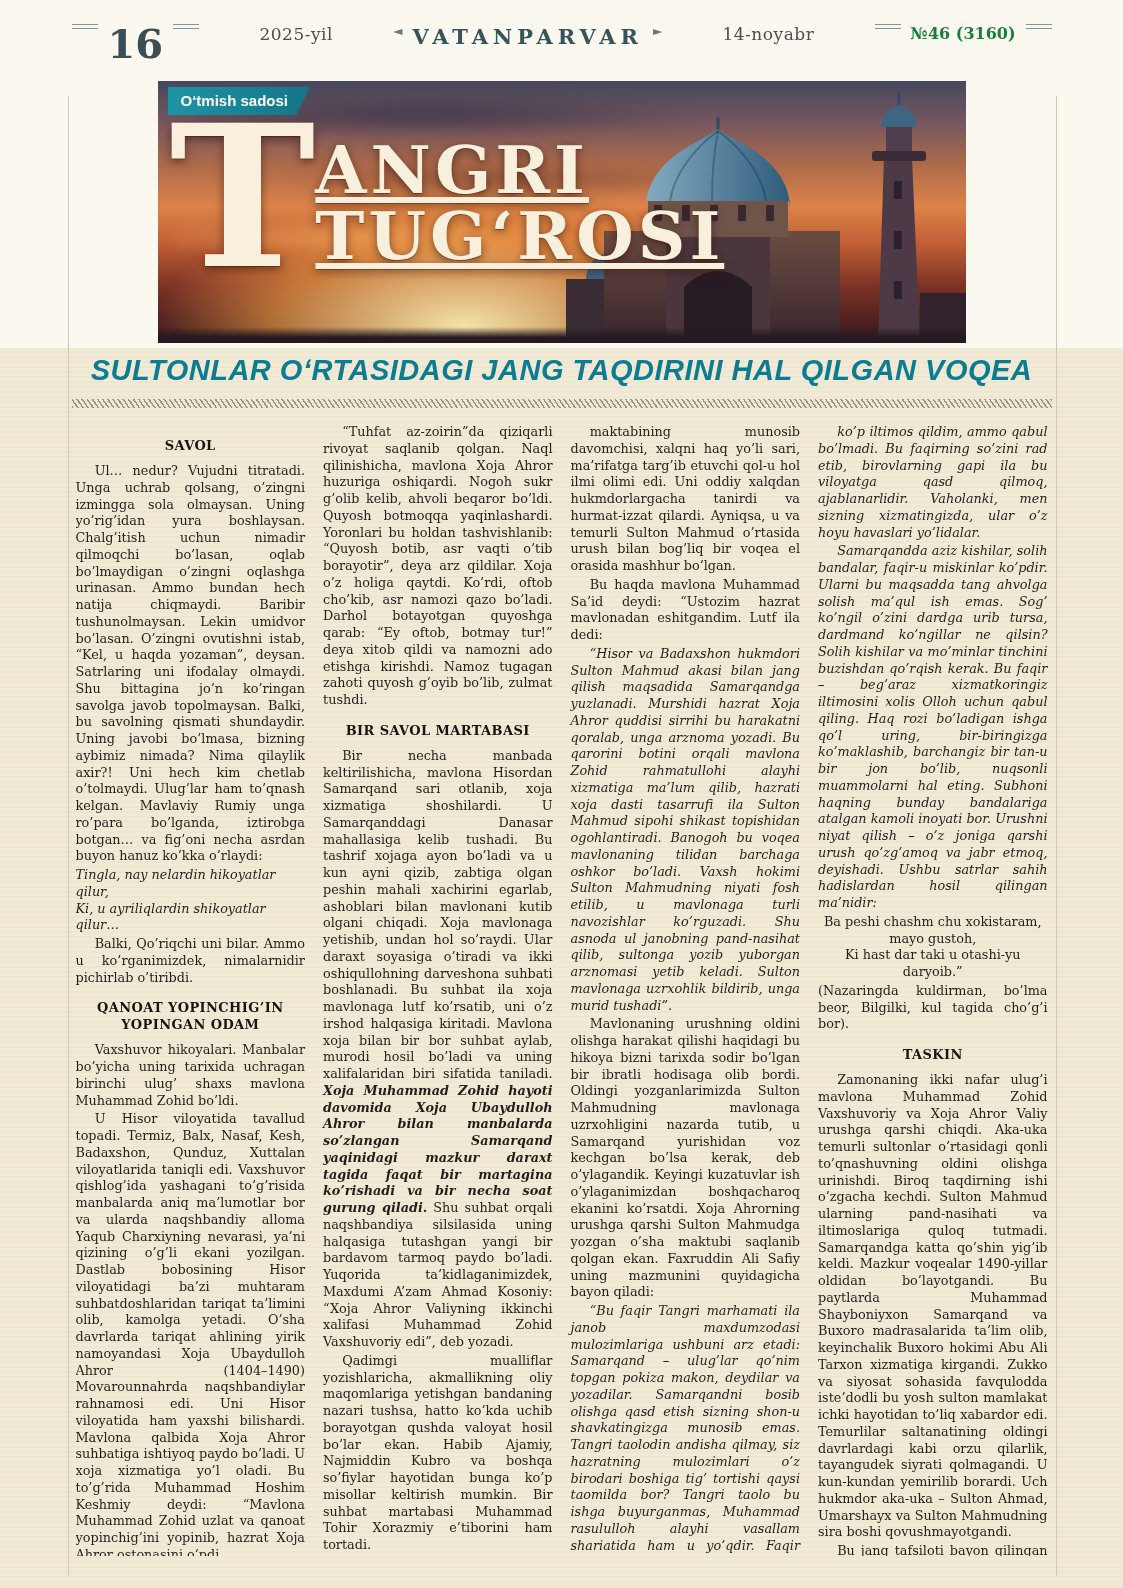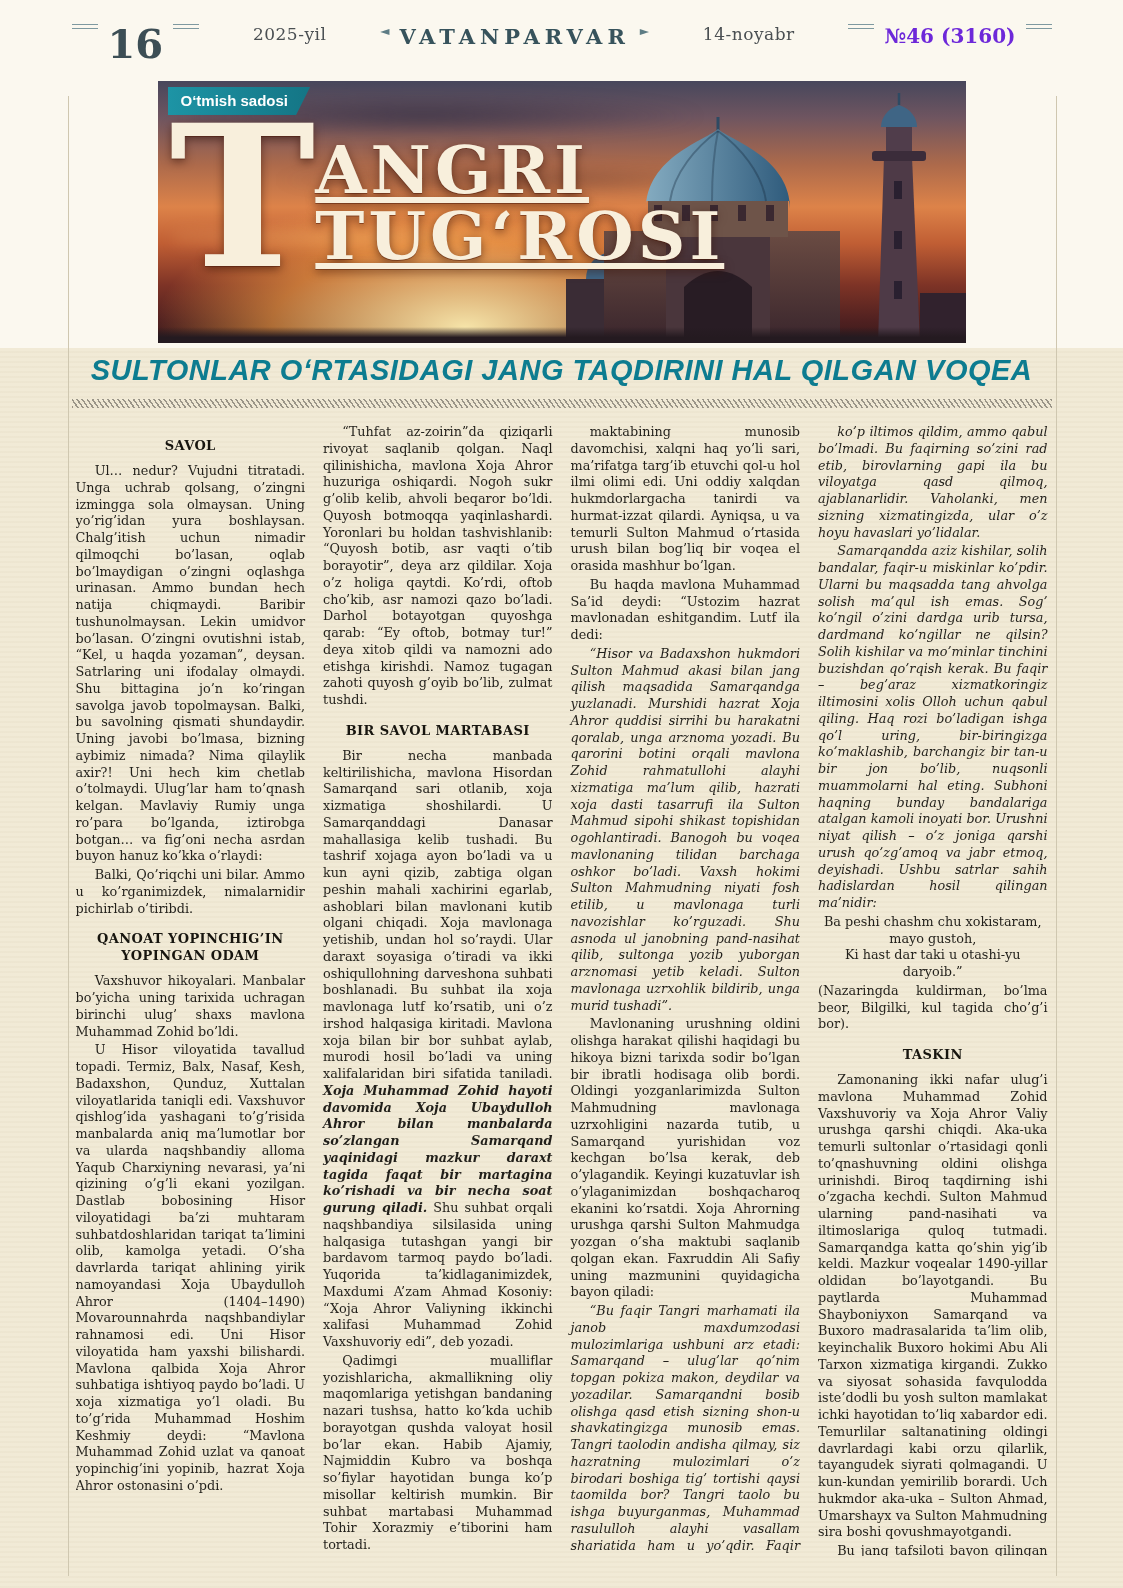--- a/index.html
+++ b/index.html
@@ -18,21 +18,21 @@
   
   .header {
     width:980px; margin:24px auto 0; height:52px;
     display:flex; align-items:flex-start; gap:10px;
   }
   .hline { width:26px; height:5px; border-top:1px solid #7e99a0; border-bottom:1px solid #7e99a0; }
   .page-num { font-size:40px; font-weight:bold; color:#3c4e55; line-height:1; }
   .h-date { font-size:17px; color:#4a4f52; letter-spacing:.5px; }
   .masthead { font-size:21px; font-weight:bold; letter-spacing:5px; color:#37535c; }
   .mast-arrow { color:#5d7c84; font-size:12px; }
-  .issue { font-size:20px; font-weight:bold; color:#6d28d9; }
+  .issue { font-size:16px; font-weight:bold; color:#15803d; }
   .spacer { flex:1; }
 
   
   .hero {
     width:808px; height:262px; margin:5px auto; position:relative; overflow:hidden;
   }
   .hero-sky {
     position:absolute; inset:0;
     background:
       radial-gradient(ellipse 430px 190px at 38% 94%, rgba(255,238,176,.95), rgba(255,172,72,.55) 45%, rgba(255,140,60,0) 72%),
@@ -188,20 +188,22 @@
 
 <div class="parchment">
   <div class="subtitle-band">
     <h2>SULTONLAR OʻRTASIDAGI JANG TAQDIRINI HAL QILGAN VOQEA</h2>
   </div>
   <div class="hatch-divider"></div>
   <div class="article">
       <div class="col">
         <h3 class="heading">SAVOL</h3>
         <p class="para">Ul… nedur? Vujudni titratadi. Unga uchrab qolsang, o’zingni izmingga sola olmaysan. Uning yo’rig’idan yura boshlaysan. Chalg’itish uchun nimadir qilmoqchi bo’lasan, oqlab bo’lmaydigan o’zingni oqlashga urinasan. Ammo bundan hech natija chiqmaydi. Baribir tushunolmaysan. Lekin umidvor bo’lasan. O’zingni ovutishni istab, “Kel, u haqda yozaman”, deysan. Satrlaring uni ifodalay olmaydi. Shu bittagina jo’n ko’ringan savolga javob topolmaysan. Balki, bu savolning qismati shundaydir. Uning javobi bo’lmasa, bizning aybimiz nimada? Nima qilaylik axir?! Uni hech kim chetlab o’tolmaydi. Ulug’lar ham to’qnash kelgan. Mavlaviy Rumiy unga ro’para bo’lganda, iztirobga botgan… va fig’oni necha asrdan buyon hanuz ko’kka o’rlaydi:</p>
+        <p class="verse">Tingla, nay nelardin hikoyatlar qilur,
+Ki, u ayriliqlardin shikoyatlar qilur…</p>
         <p class="para">Balki, Qo’riqchi uni bilar. Ammo u ko’rganimizdek, nimalarnidir pichirlab o’tiribdi.</p>
         <h3 class="heading">QANOAT YOPINCHIG’IN YOPINGAN ODAM</h3>
         <p class="para">Vaxshuvor hikoyalari. Manbalar bo’yicha uning tarixida uchragan birinchi ulug’ shaxs mavlona Muhammad Zohid bo’ldi.</p>
         <p class="para">U Hisor viloyatida tavallud topadi. Termiz, Balx, Nasaf, Kesh, Badaxshon, Qunduz, Xuttalan viloyatlarida taniqli edi. Vaxshuvor qishlog’ida yashagani to’g’risida manbalarda aniq ma’lumotlar bor va ularda naqshbandiy alloma Yaqub Charxiyning nevarasi, ya’ni qizining o’g’li ekani yozilgan. Dastlab bobosining Hisor viloyatidagi ba’zi muhtaram suhbatdoshlaridan tariqat ta’limini olib, kamolga yetadi. O’sha davrlarda tariqat ahlining yirik namoyandasi Xoja Ubaydulloh Ahror (1404–1490) Movarounnahrda naqshbandiylar rahnamosi edi. Uni Hisor viloyatida ham yaxshi bilishardi. Mavlona qalbida Xoja Ahror suhbatiga ishtiyoq paydo bo’ladi. U xoja xizmatiga yo’l oladi. Bu to’g’rida Muhammad Hoshim Keshmiy deydi: “Mavlona Muhammad Zohid uzlat va qanoat yopinchig’ini yopinib, hazrat Xoja Ahror ostonasini o’pdi.</p>
       </div>
       <div class="col">
         <p class="para">“Tuhfat az-zoirin”da qiziqarli rivoyat saqlanib qolgan. Naql qilinishicha, mavlona Xoja Ahror huzuriga oshiqardi. Nogoh sukr g’olib kelib, ahvoli beqaror bo’ldi. Quyosh botmoqqa yaqinlashardi. Yoronlari bu holdan tashvishlanib: “Quyosh botib, asr vaqti o’tib borayotir”, deya arz qildilar. Xoja o’z holiga qaytdi. Ko’rdi, oftob cho’kib, asr namozi qazo bo’ladi. Darhol botayotgan quyoshga qarab: “Ey oftob, botmay tur!” deya xitob qildi va namozni ado etishga kirishdi. Namoz tugagan zahoti quyosh g’oyib bo’lib, zulmat tushdi.</p>
         <h3 class="heading">BIR SAVOL MARTABASI</h3>
         <p class="para"><span>Bir necha manbada keltirilishicha, mavlona Hisordan Samarqand sari otlanib, xoja xizmatiga shoshilardi. U Samarqanddagi Danasar mahallasiga kelib tushadi. Bu tashrif xojaga ayon bo’ladi va u kun ayni qizib, zabtiga olgan peshin mahali xachirini egarlab, ashoblari bilan mavlonani kutib olgani chiqadi. Xoja mavlonaga yetishib, undan hol so’raydi. Ular daraxt soyasiga o’tiradi va ikki oshiqullohning darveshona suhbati boshlanadi. Bu suhbat ila xoja mavlonaga lutf ko’rsatib, uni o’z irshod halqasiga kiritadi. Mavlona xoja bilan bir bor suhbat aylab, murodi hosil bo’ladi va uning xalifalaridan biri sifatida taniladi. </span><span class="bold-italic">Xoja Muhammad Zohid hayoti davomida Xoja Ubaydulloh Ahror bilan manbalarda so’zlangan Samarqand yaqinidagi mazkur daraxt tagida faqat bir martagina ko’rishadi va bir necha soat gurung qiladi.</span><span> Shu suhbat orqali naqshbandiya silsilasida uning halqasiga tutashgan yangi bir bardavom tarmoq paydo bo’ladi. Yuqorida ta’kidlaganimizdek, Maxdumi A’zam Ahmad Kosoniy: “Xoja Ahror Valiyning ikkinchi xalifasi Muhammad Zohid Vaxshuvoriy edi”, deb yozadi.</span></p>
         <p class="para">Qadimgi mualliflar yozishlaricha, akmallikning oliy maqomlariga yetishgan bandaning nazari tushsa, hatto ko’kda uchib borayotgan qushda valoyat hosil bo’lar ekan. Habib Ajamiy, Najmiddin Kubro va boshqa so’fiylar hayotidan bunga ko’p misollar keltirish mumkin. Bir suhbat martabasi Muhammad Tohir Xorazmiy e’tiborini ham tortadi.</p>

